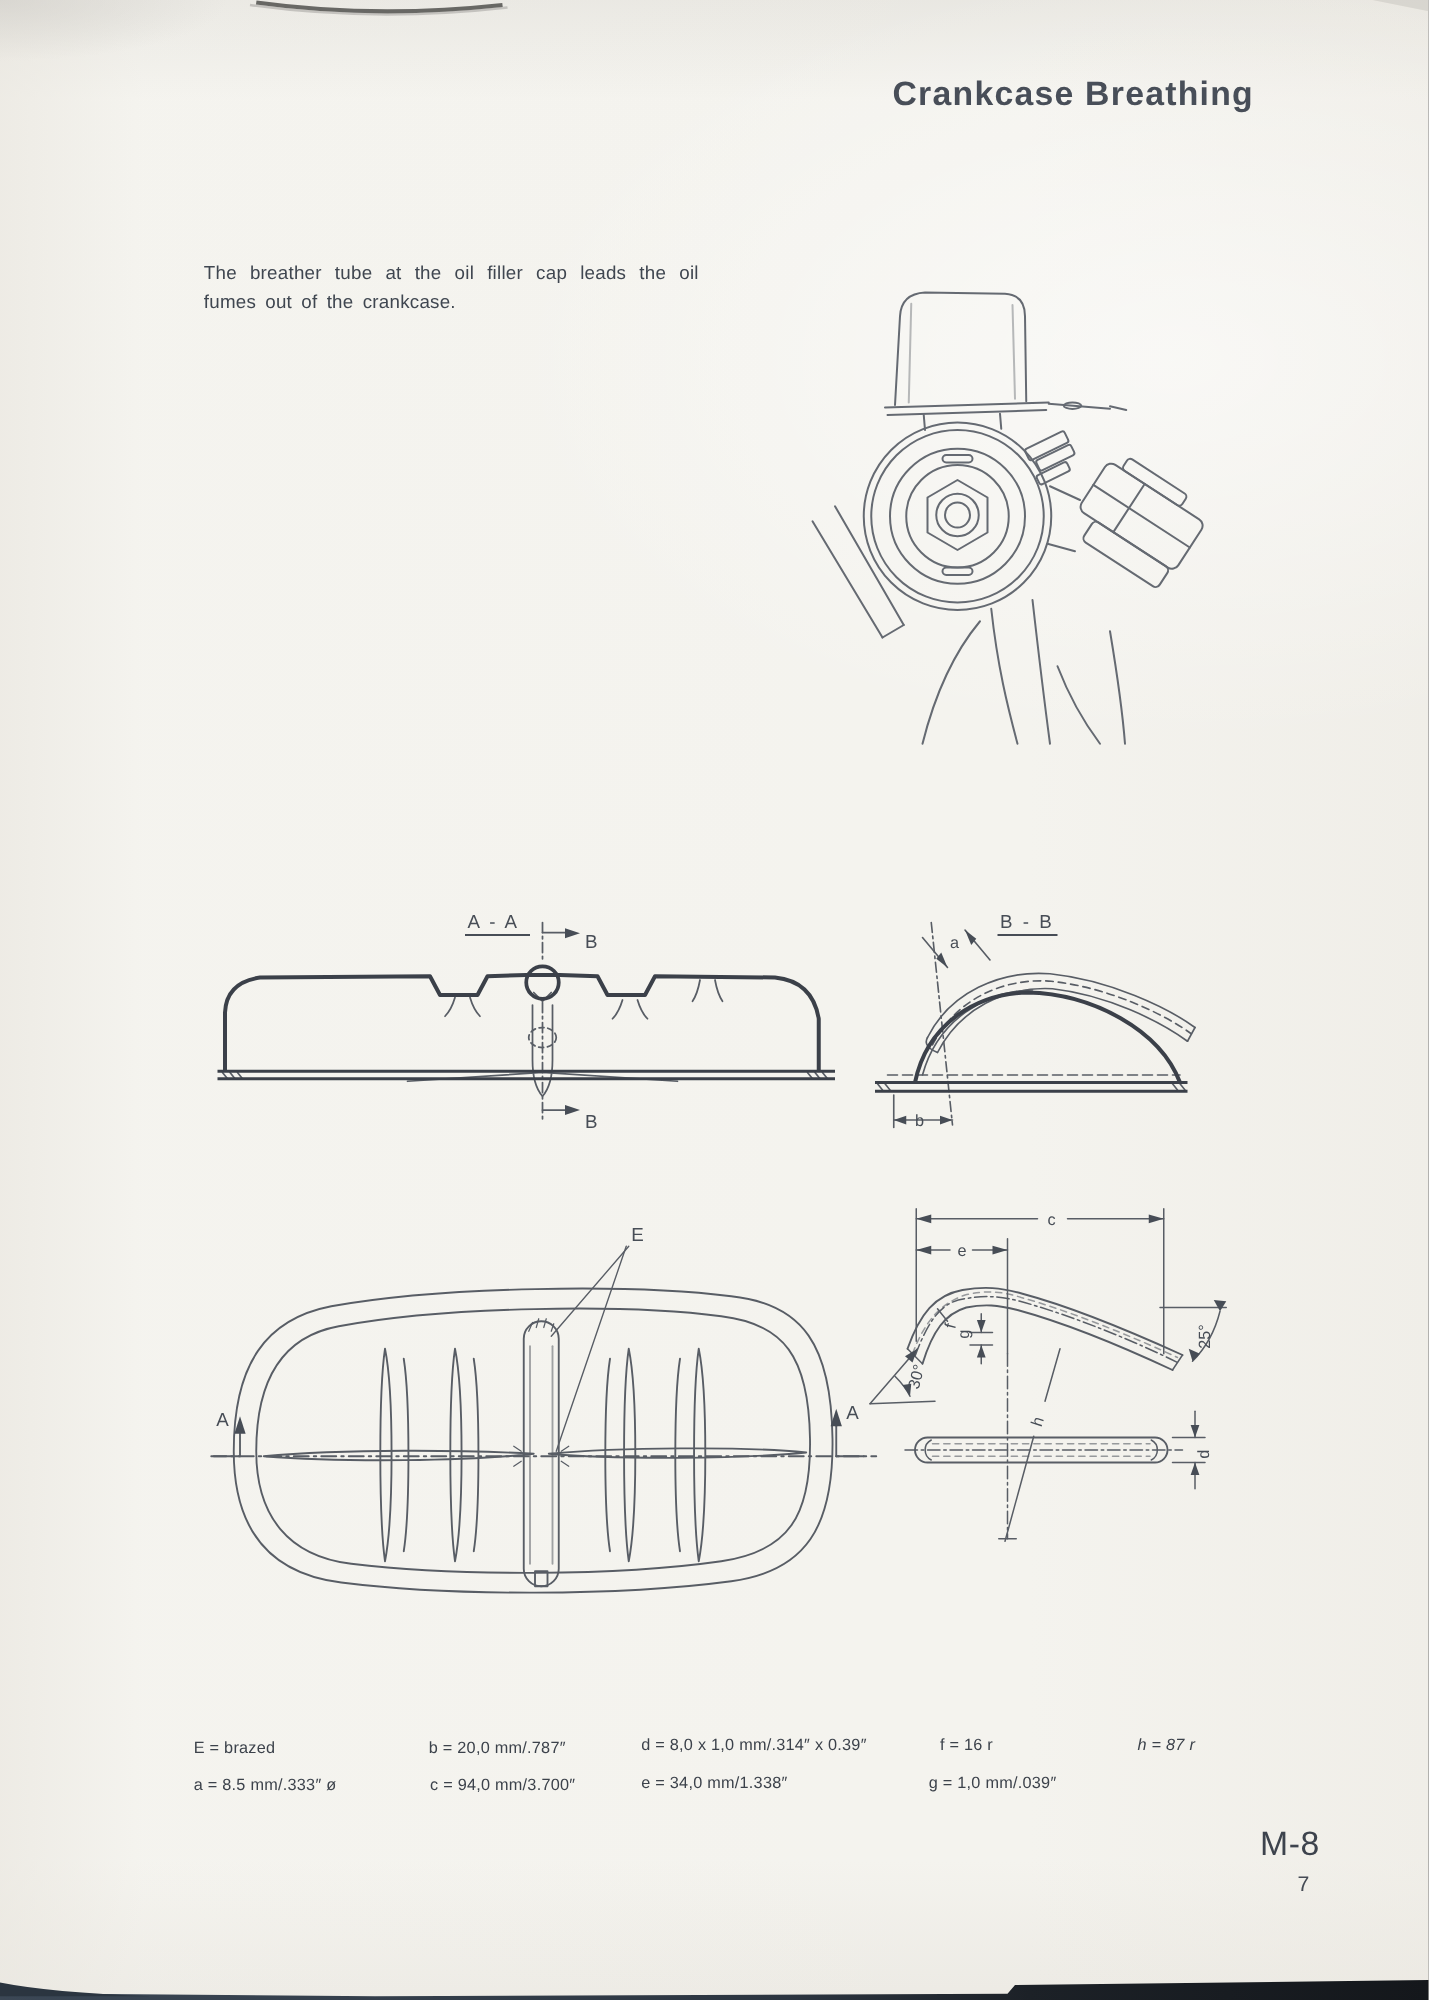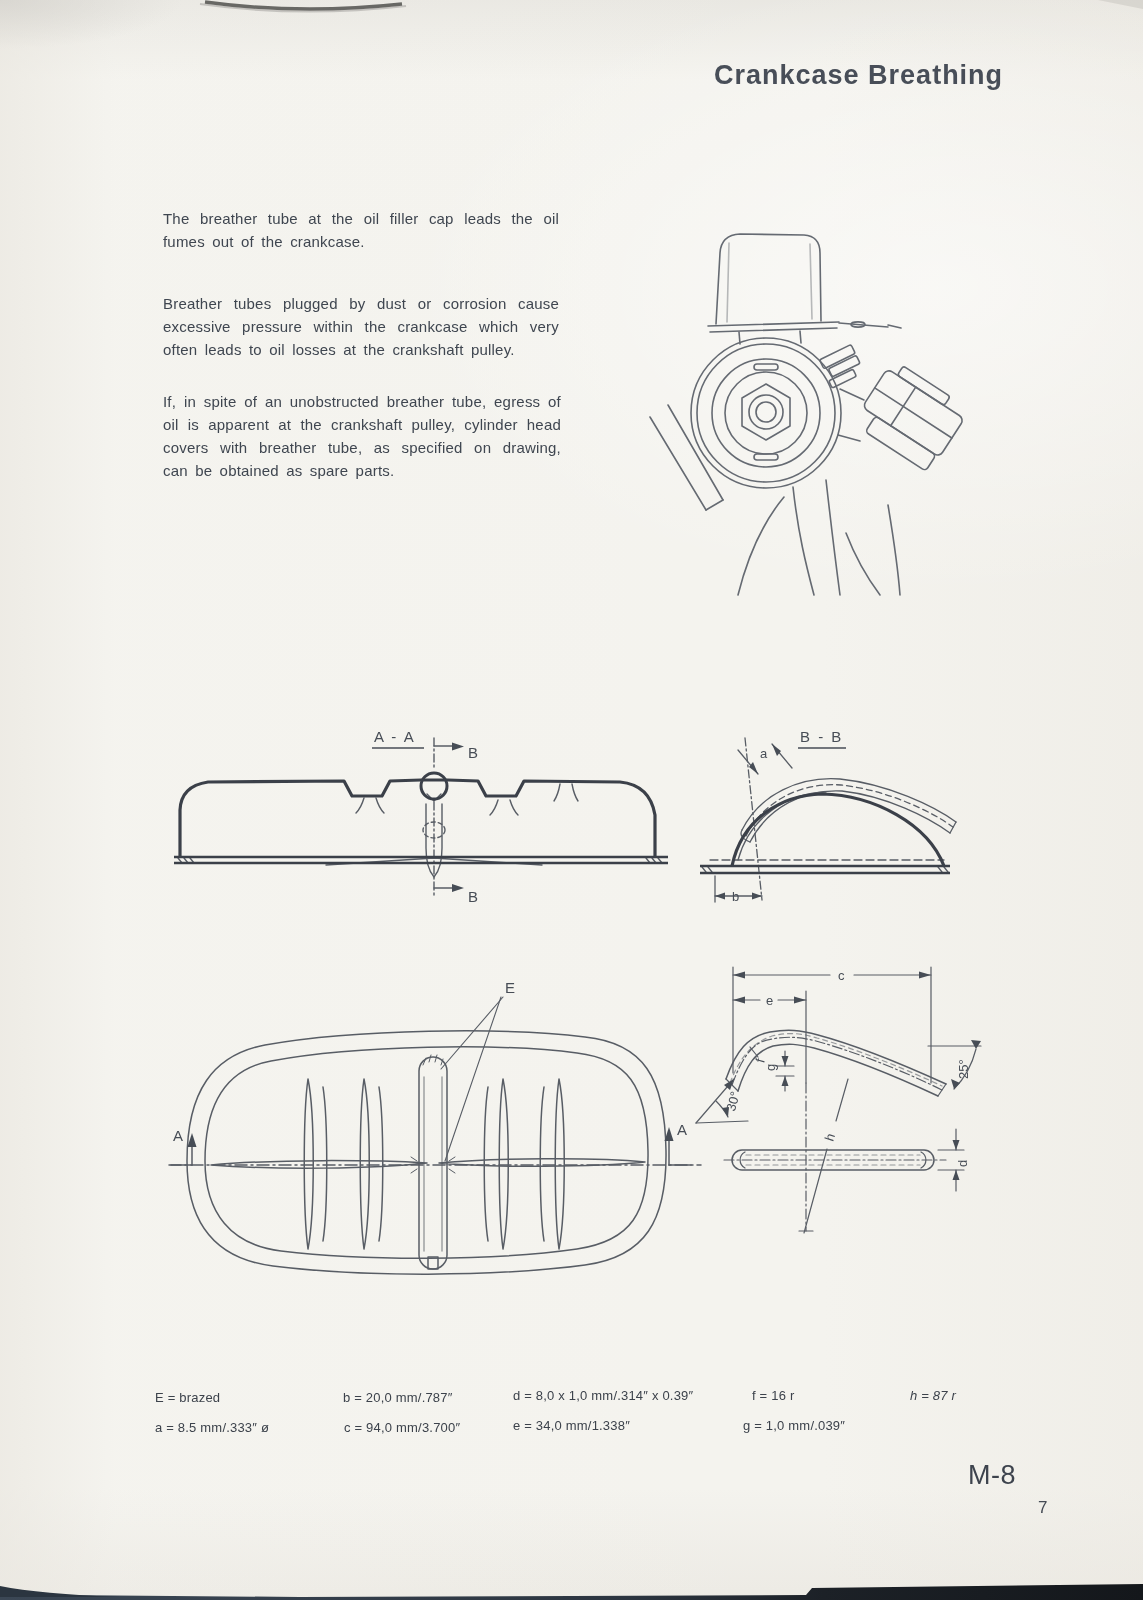--- a/index.html
+++ b/index.html
@@ -37,22 +37,20 @@
 
   <svg class="abs" style="left:0;top:0;" width="1143" height="24">
     <path d="M205,2 Q300,15 402,4" fill="none" stroke="#3c3c39" stroke-width="3.4" opacity=".75"></path>
     <path d="M200,4 Q300,18 406,6" fill="none" stroke="#8a8884" stroke-width="2" opacity=".4"></path>
     <path d="M1098,0 L1143,0 L1143,9 Z" fill="#c8c6c1" opacity=".55"></path>
   </svg>
 
   <h1 class="abs title" style="left:698px;top:44px;">Crankcase Breathing</h1>
 
   <p class="abs body-par" style="left:163px;top:207px;width:396px;">The breather tube at the oil filler cap leads the oil fumes out of the crankcase.</p>
-  <p class="abs body-par" style="left:163px;top:292px;width:396px;">Breather tubes plugged by dust or corrosion cause excessive pressure within the crankcase which very often leads to oil losses at the crankshaft pulley.</p>
-  <p class="abs body-par" style="left:163px;top:390px;width:398px;">If, in spite of an unobstructed breather tube, egress of oil is apparent at the crankshaft pulley, cylinder head covers with breather tube, as specified on drawing, can be obtained as spare parts.</p>
 
   <svg class="abs" style="left:588px;top:203px;" width="420" height="420" viewBox="0 0 420 420">
     <g fill="none" stroke="#656a72" stroke-width="1.6" stroke-linecap="round" stroke-linejoin="round">
 
       <path d="M128,121 L132,50 Q133,32 152,31 L216,32 Q232,33 232,50 L233,118"></path>
       <path d="M141,40 L139,119" opacity=".45"></path>
       <path d="M222,41 L224,116" opacity=".45"></path>
 
       <path d="M120,123 L251,119"></path>
       <path d="M122,129 L249,125"></path>
@@ -284,21 +282,21 @@
   <div class="abs legend-item" style="left:155px;top:1390px;">E = brazed</div>
   <div class="abs legend-item" style="left:155px;top:1420px;">a = 8.5 mm/.333″ ø</div>
   <div class="abs legend-item" style="left:343px;top:1390px;">b = 20,0 mm/.787″</div>
   <div class="abs legend-item" style="left:344px;top:1420px;">c = 94,0 mm/3.700″</div>
   <div class="abs legend-item" style="left:513px;top:1388px;">d = 8,0 x 1,0 mm/.314″ x 0.39″</div>
   <div class="abs legend-item" style="left:513px;top:1418px;">e = 34,0 mm/1.338″</div>
   <div class="abs legend-item" style="left:752px;top:1388px;">f = 16 r</div>
   <div class="abs legend-item" style="left:743px;top:1418px;">g = 1,0 mm/.039″</div>
   <div class="abs legend-item" style="left:910px;top:1388px;font-style:italic;">h = 87 r</div>
 
-  <div class="abs page-code" style="left:968px;top:1460px;text-align:center;">M-8</div>
+  <div class="abs page-code" style="left:1008px;top:1460px;text-align:center;">M-8</div>
   <div class="abs page-num" style="left:1038px;top:1498px;">7</div>
 
   <svg class="abs" style="left:0;top:1578px;" width="1143" height="22">
     <defs>
       <linearGradient id="bgrad" x1="0" y1="0" x2="1" y2="0">
         <stop offset="0" stop-color="#3b4755"></stop>
         <stop offset=".55" stop-color="#2c3540"></stop>
         <stop offset=".72" stop-color="#1c2127"></stop>
         <stop offset="1" stop-color="#14171b"></stop>
       </linearGradient>

